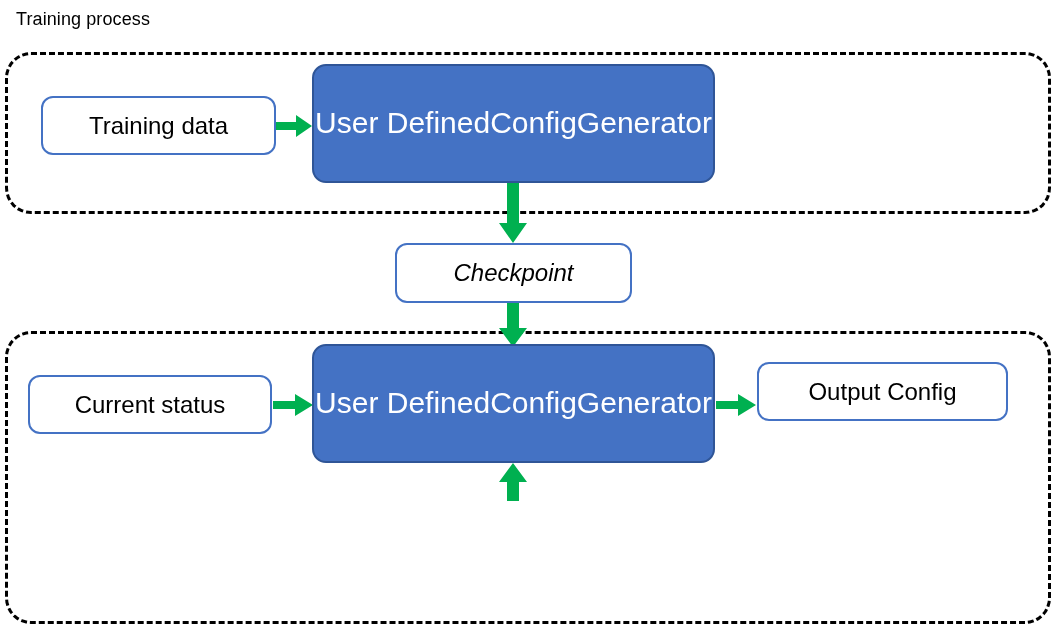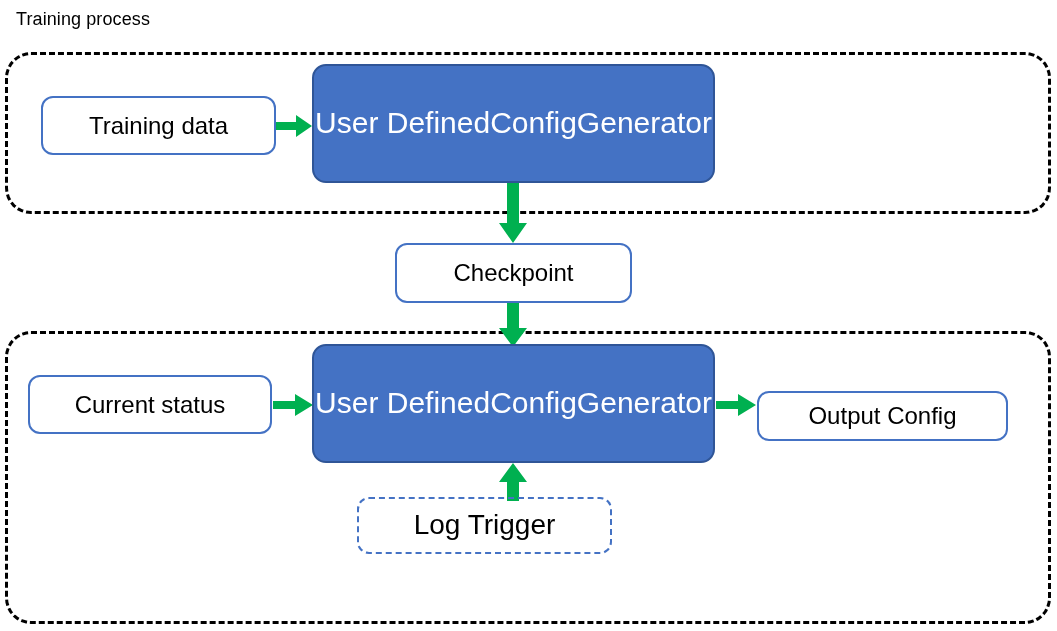--- a/index.html
+++ b/index.html
@@ -118,21 +118,21 @@
     <span>User Defined</span>
     <span>ConfigGenerator</span>
   </div>
 
   <div class="arrow" style="left:498px; top:183px;">
     <svg width="32" height="62" viewBox="0 0 32 62">
       <path d="M9,0 L21,0 L21,40 L29,40 L15,60 L1,40 L9,40 Z" fill="#00B050"></path>
     </svg>
   </div>
 
-  <div class="node-plain" style="left:395px; top:243px; width:237px; height:60px; z-index:3;">
+  <div class="node-plain" style="left:395px; top:243px; width:237px; height:60px; z-index:3;font-style:italic;">
     <span>Checkpoint</span>
   </div>
 
   <div class="arrow" style="left:498px; top:302px;">
     <svg width="32" height="46" viewBox="0 0 32 46">
       <path d="M9,0 L21,0 L21,26 L29,26 L15,45 L1,26 L9,26 Z" fill="#00B050"></path>
     </svg>
   </div>
 
 
@@ -152,28 +152,25 @@
     <span>User Defined</span>
     <span>ConfigGenerator</span>
   </div>
 
   <div class="arrow" style="left:716px; top:390px;">
     <svg width="44" height="30" viewBox="0 0 44 30">
       <path d="M0,11 L22,11 L22,4 L40,15 L22,26 L22,19 L0,19 Z" fill="#00B050"></path>
     </svg>
   </div>
 
-  <div class="node-plain" style="left:757px; top:391px; width:251px; height:50px;">
+  <div class="node-plain" style="left:757px; top:362px; width:251px; height:59px;">
     <span>Output Config</span>
   </div>
 
   <div class="arrow" style="left:498px; top:463px;">
     <svg width="32" height="40" viewBox="0 0 32 40">
       <path d="M15,0 L29,19 L21,19 L21,38 L9,38 L9,19 L1,19 Z" fill="#00B050"></path>
     </svg>
   </div>
 
-  <div class="node-trigger" style="left:357px; top:497px; width:255px; height:57px; z-index:2;">
-    <span>Log Trigger</span>
-  </div>
 
 
 </div>
 
 </body></html>

